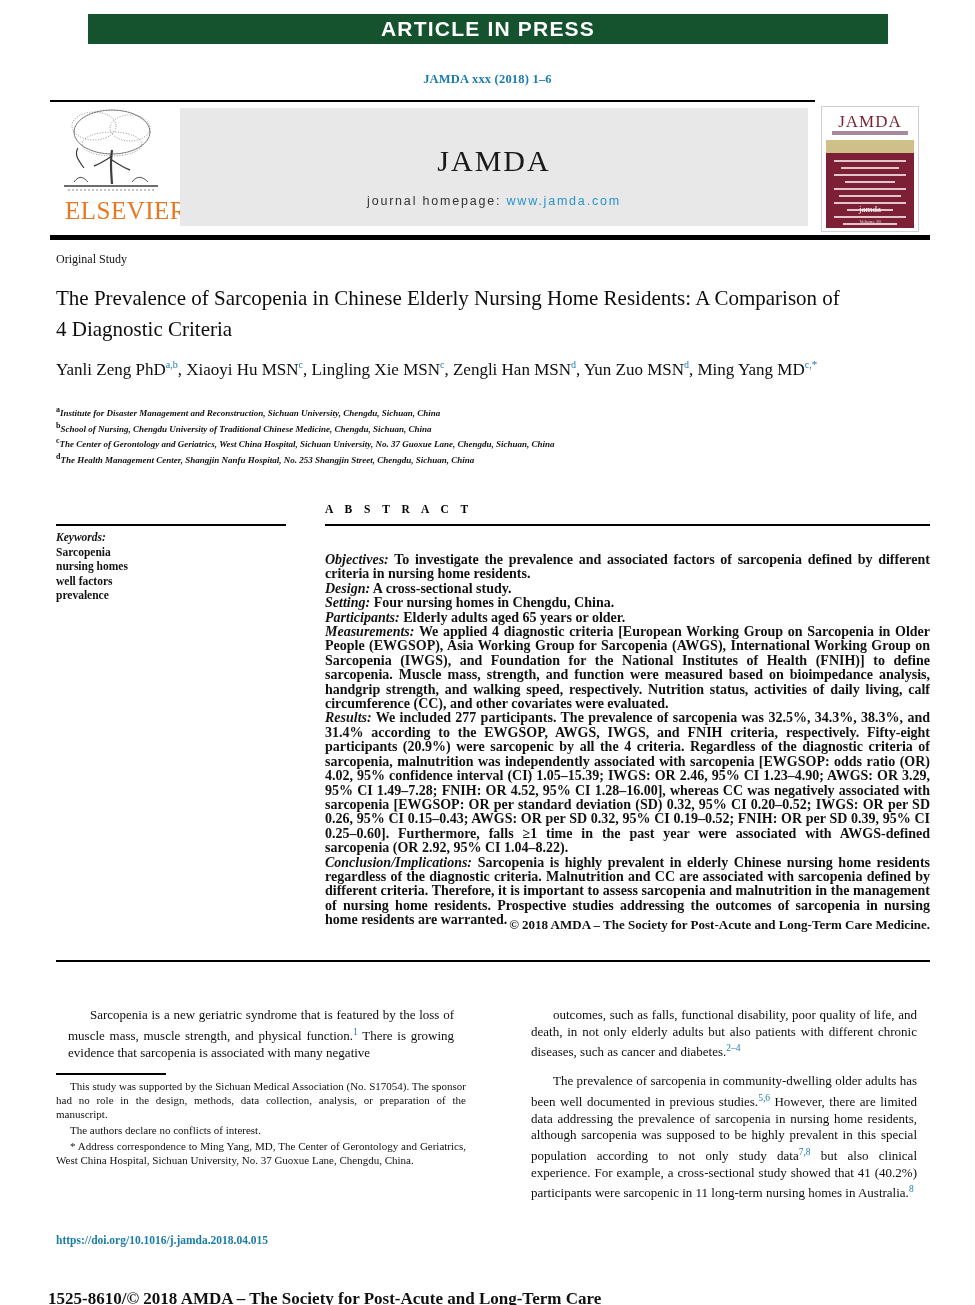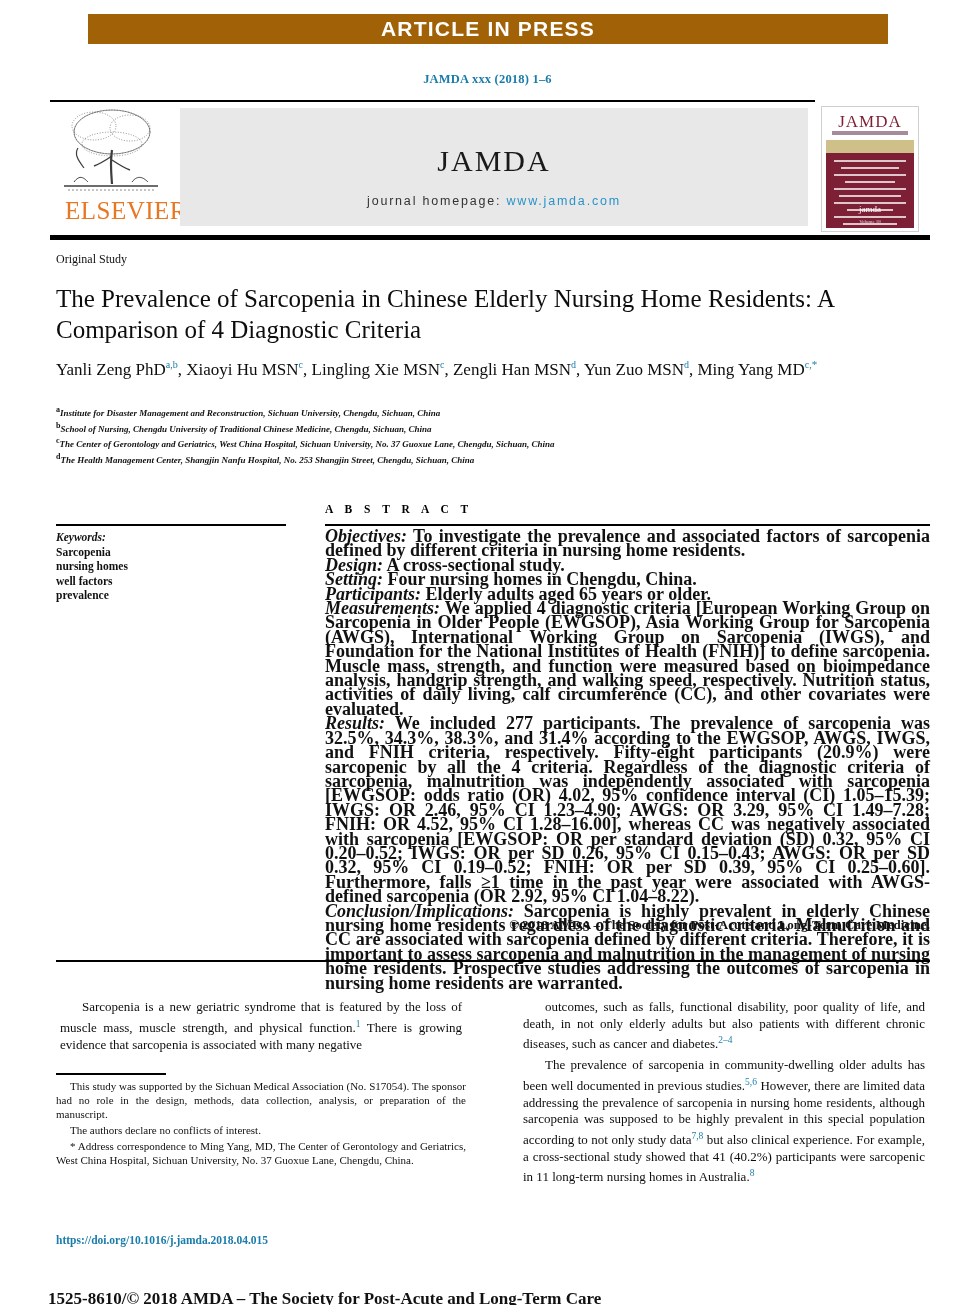--- a/index.html
+++ b/index.html
@@ -23,21 +23,21 @@
     box-sizing: border-box;
   }
 
   
   .press-banner {
     position: absolute;
     left: 88px;
     top: 14px;
     width: 800px;
     height: 30px;
-    background: #a16207;
+    background: #14532d;
     color: #ffffff;
     font-family: "Liberation Sans", sans-serif;
     font-weight: bold;
     font-size: 21px;
     letter-spacing: 1.2px;
     text-align: center;
     line-height: 30px;
   }
 
   
@@ -206,21 +206,21 @@
     left: 56px;
     top: 252px;
     font-size: 12px;
     color: #111111;
   }
   .article-title {
     position: absolute;
     left: 56px;
     top: 283px;
     width: 790px;
-    font-size: 25px;
+    font-size: 21px;
     line-height: 31px;
     color: #0d0d0d;
   }
   .authors {
     position: absolute;
     left: 56px;
     top: 352px;
     width: 800px;
     font-size: 17px;
     line-height: 25px;
@@ -277,23 +277,23 @@
     position: absolute;
     left: 325px;
     top: 524px;
     width: 605px;
     height: 2px;
     background: #000000;
   }
   .abstract {
     position: absolute;
     left: 325px;
-    top: 529px;
+    top: 553px;
     width: 605px;
-    font-size: 18px;
+    font-size: 14px;
     line-height: 14.4px;
     text-align: justify;
     font-weight: bold;
     color: #111111;
   }
   .abstract p { margin: 0; }
   .abstract .lead { font-style: italic; }
   .abs-copy {
     position: absolute;
     left: 325px;
@@ -328,21 +328,21 @@
   .col-right {
     position: absolute;
     left: 519px;
     top: 995px;
     width: 410px;
     font-size: 13px;
     line-height: 16.6px;
     text-align: justify;
     color: #0d0d0d;
   }
-  .col-left p, .col-right p { margin: 4px; text-indent: 22px; }
+  .col-left p, .col-right p { margin: 12px; text-indent: 22px; }
   sup.ref { color: #1a7cab; font-size: 9.5px; }
 
   
   .foot-rule {
     position: absolute;
     left: 56px;
     top: 1073px;
     width: 110px;
     height: 1.5px;
     background: #000000;

